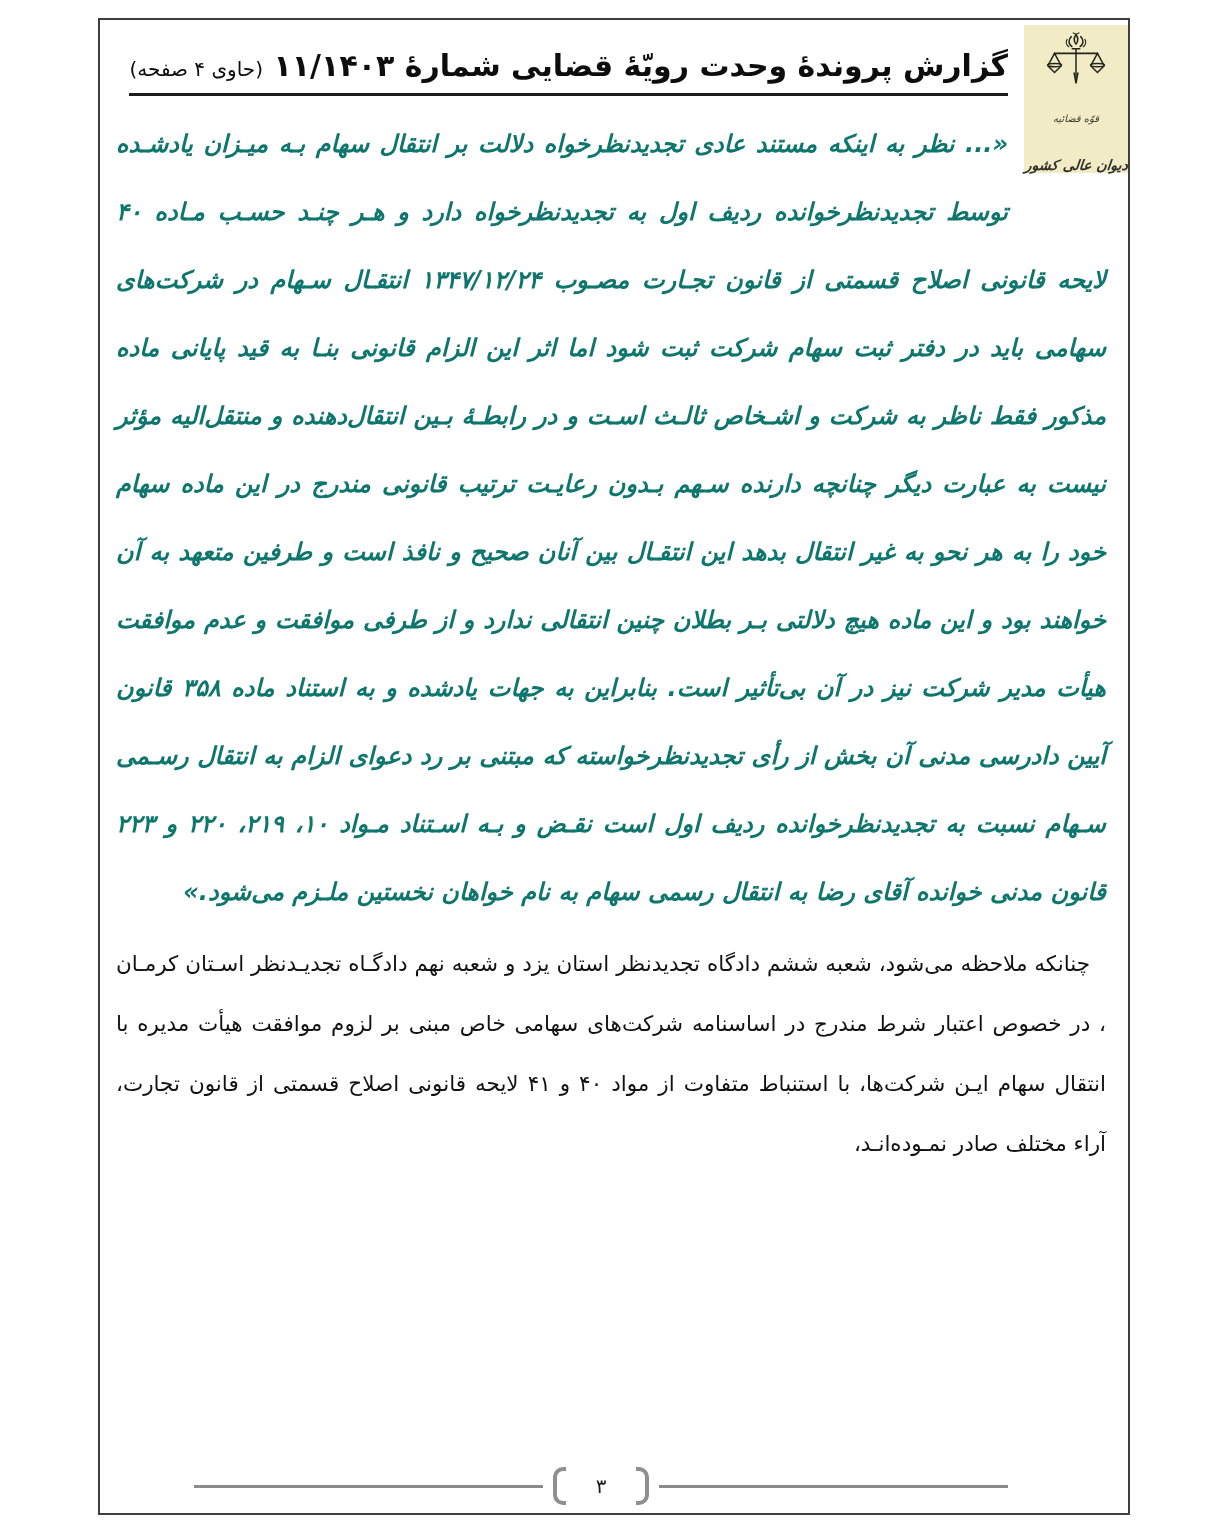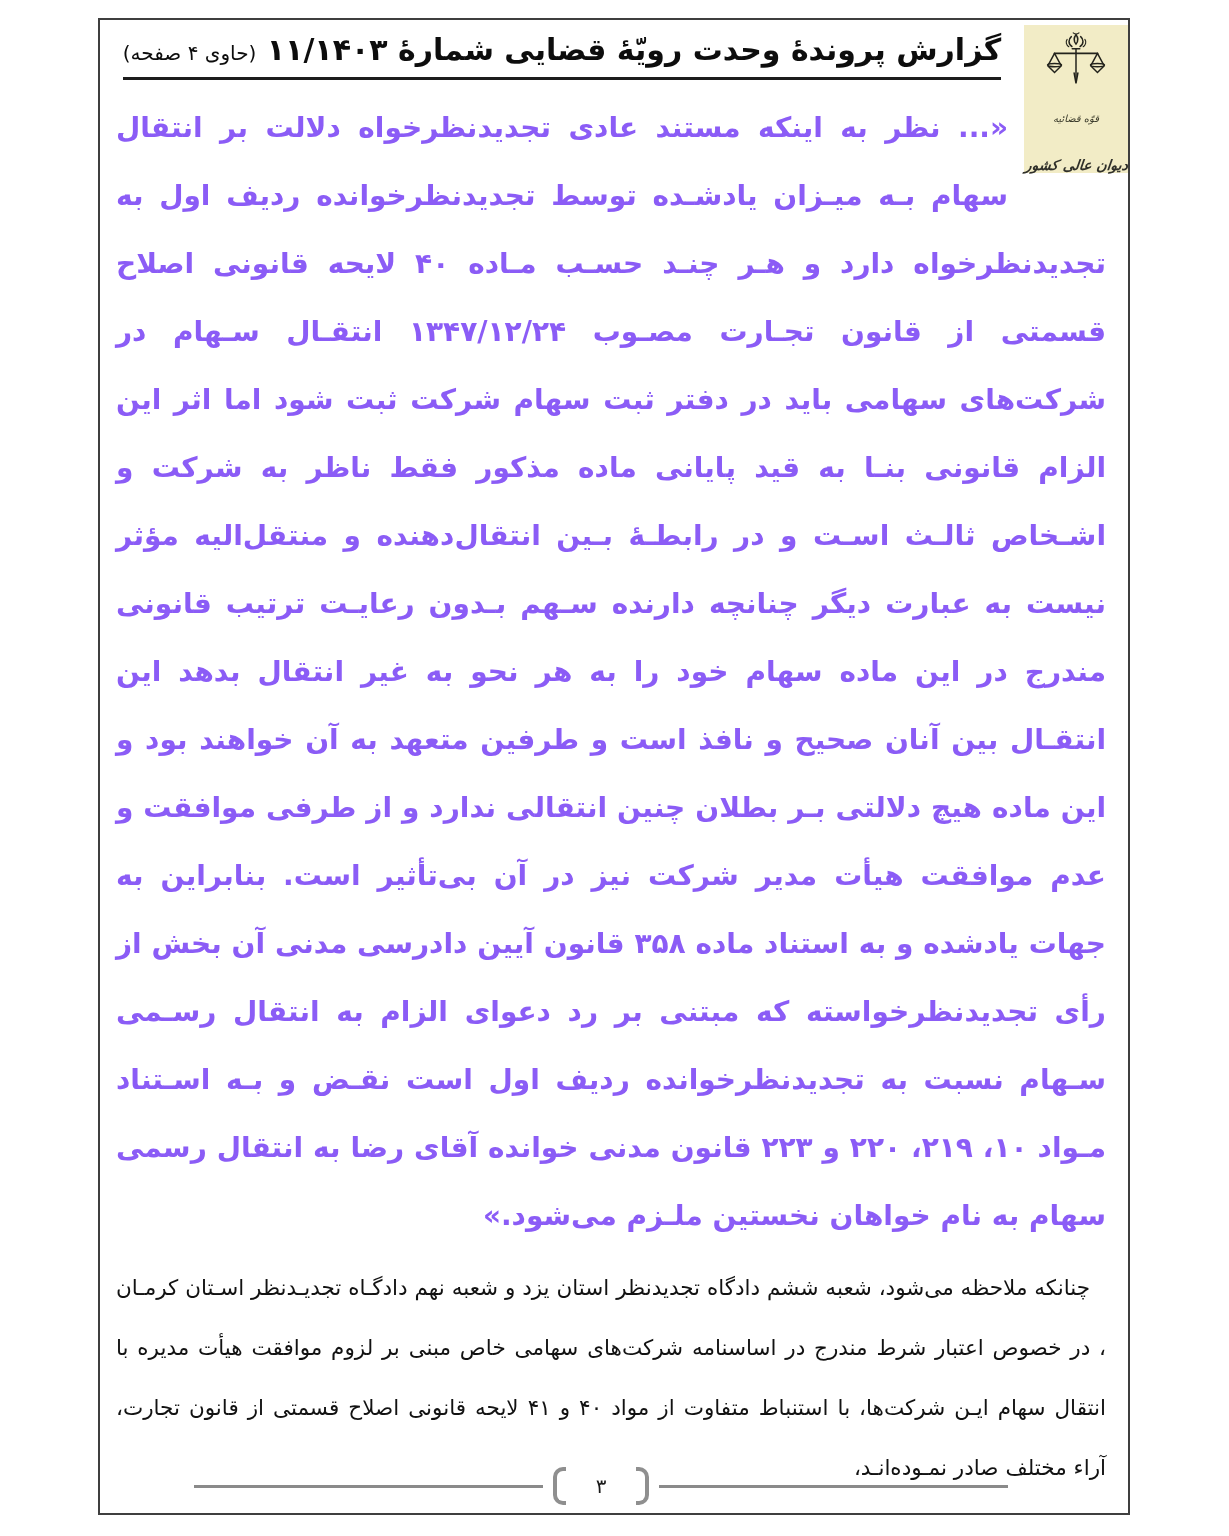--- a/index.html
+++ b/index.html
@@ -16,29 +16,29 @@
   .logo-box{
     float:right;width:104px;height:148px;margin:5px -22px 16px 16px;
     background:#f2ecc6;display:flex;flex-direction:column;align-items:center;
     justify-content:space-between;padding-top:6px;box-sizing:border-box;
   }
   .logo-box svg{display:block;}
   .logo-inst{font-size:10px;color:#3c3c2c;margin-top:3px;font-style:italic;}
   .logo-court{font-size:14px;font-weight:bold;color:#30302a;margin-top:10px;
     font-style:italic;transform:skewX(-6deg);white-space:nowrap;}
   
-  .doc-title{padding-top:12px;text-align:center;white-space:nowrap;}
+  .doc-title{padding-top:28px;text-align:right;white-space:nowrap;}
   .title-underline{border-bottom:3px solid #1c1c1c;padding-bottom:10px;display:inline-block;}
   .title-main{font-size:30px;font-weight:bold;color:#0d0d0d;}
   .title-note{font-size:20px;font-weight:normal;color:#0d0d0d;}
   
   p{margin:0;text-align:justify;}
   .intro{margin-top:32px;font-size:22.5px;line-height:62px;color:#121212;}
   .intro b{font-weight:bold;}
-  .quote{margin-top:14px;font-size:28px;font-weight:bold;line-height:68px;color:#8b5cf6;}
+  .quote{margin-top:14px;font-size:24px;font-weight:bold;line-height:68px;color:#0f766e;font-style:italic;}
   .closing{margin-top:8px;font-size:21.5px;line-height:60px;color:#121212;text-indent:16px;}
   
   .footer{
     position:absolute;left:94px;right:120px;bottom:6px;height:42px;
     display:flex;align-items:center;direction:ltr;
   }
   .fline{flex:1 1 auto;height:3px;background:#8a8a8a;}
   .bracket{width:13px;height:38px;box-sizing:border-box;border:4px solid #8f8f8f;}
   .bracket.bl{border-right:none;border-radius:10px 0 0 10px;margin-left:10px;}
   .bracket.br{border-left:none;border-radius:0 10px 10px 0;margin-right:10px;}

